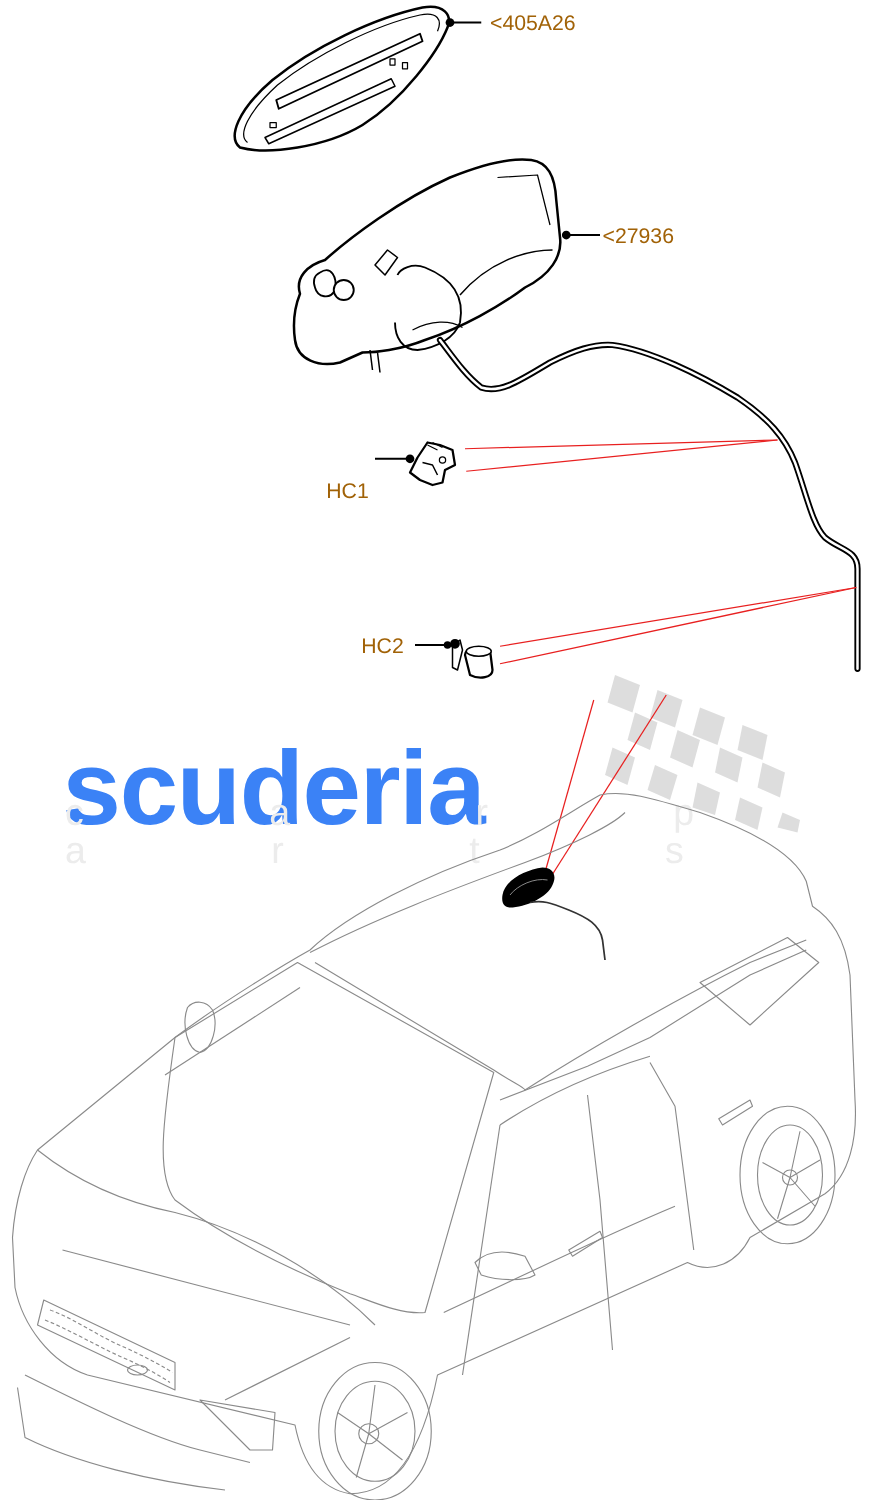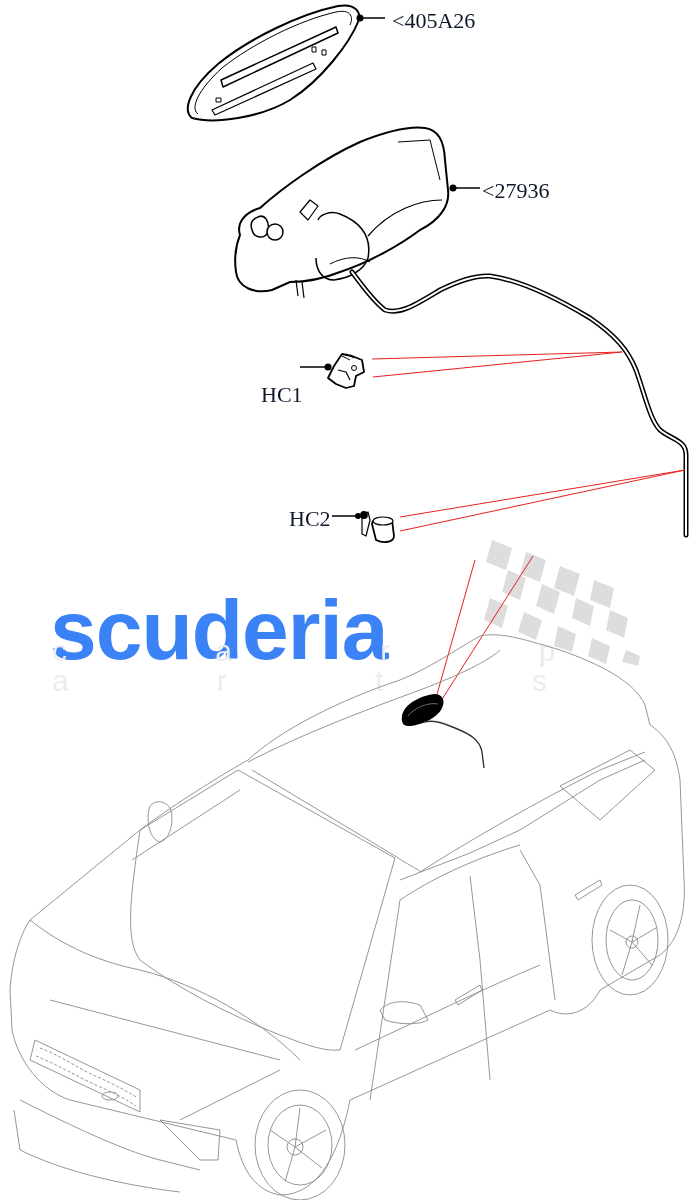--- a/index.html
+++ b/index.html
@@ -1,18 +1,18 @@
 <!DOCTYPE html>
 <html><head>
 <meta charset="utf-8">
 <style>
   html, body { margin: 0; padding: 0; background: #ffffff; }
   body { width: 695px; height: 1200px; position: relative; overflow: hidden; font-family: "Liberation Sans", sans-serif; }
   .layer { position: absolute; left: 0; top: 0; width: 695px; height: 1200px; }
-  .callout { position: absolute; font-family: Liberation Serif, serif; font-size: 22px; color: #0f172a; line-height: 1; white-space: nowrap; }
+  .callout { position: absolute; font-family: Liberation Sans, sans-serif; font-size: 17px; color: #a16207; line-height: 1; white-space: nowrap; }
   .wm-main { position: absolute; left: 50px; top: 588px; font-family: "Liberation Sans", sans-serif; font-weight: bold; font-size: 84px; letter-spacing: -1px; color: #3b82f6; line-height: 1; }
   .wm-sub { position: absolute; left: 52px; top: 636px; font-family: "Liberation Sans", sans-serif; font-size: 30px; color: #ececec; letter-spacing: 40px; line-height: 1; word-spacing: 60px; }
 </style>
 </head>
 <body>
 
 <div class="wm-main">scuderia</div>
 <div class="wm-sub">c a r   p a r t s</div>
 
 <svg class="layer" viewBox="0 0 695 1200">

